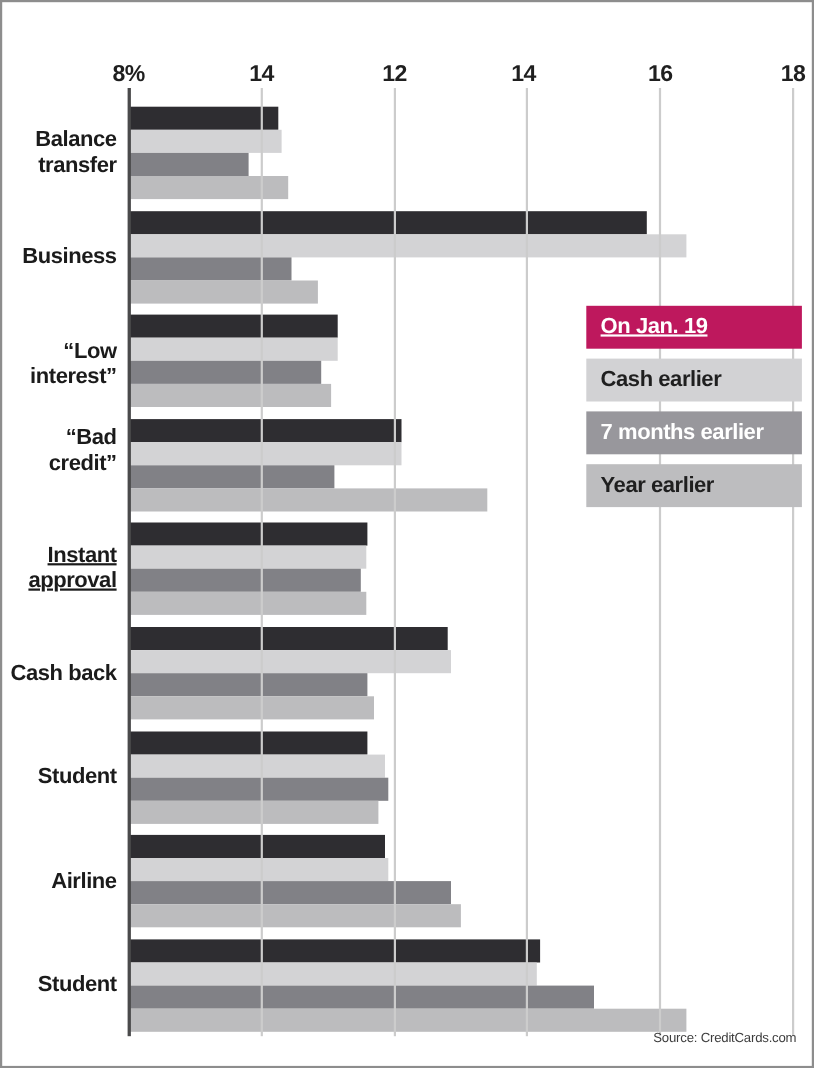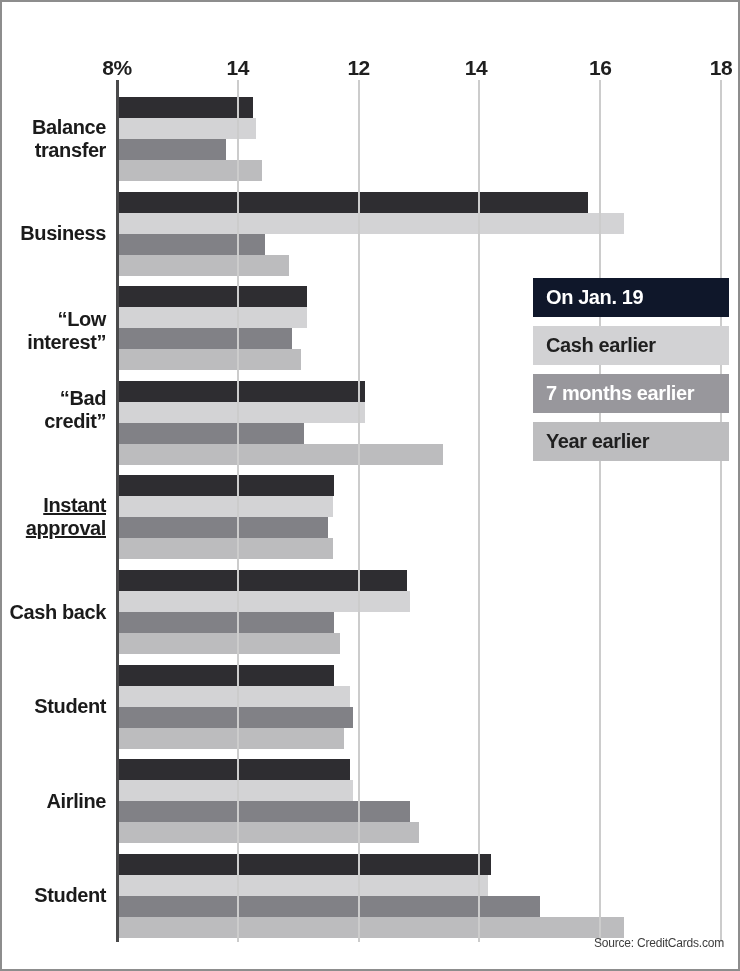--- a/index.html
+++ b/index.html
@@ -92,21 +92,21 @@
     <div class="gridline" style="left: 355.6px; top: 78px; height: 862px;"></div>
     <div class="tick-label" style="left: 326.6px;">12</div>
     <div class="gridline" style="left: 476.4px; top: 78px; height: 862px;"></div>
     <div class="tick-label" style="left: 444px;">14</div>
     <div class="gridline" style="left: 597.2px; top: 78px; height: 862px;"></div>
     <div class="tick-label" style="left: 568.2px;">16</div>
     <div class="gridline" style="left: 718px; top: 78px; height: 862px;"></div>
     <div class="tick-label" style="left: 689px;">18</div>
     <div class="y-axis" style="left: 114px; top: 78px; height: 862px;"></div>
     <div class="legend">
-      <div class="legend-item" style="background: #0f172a; color: rgb(255, 255, 255);">
+      <div class="legend-item" style="background: #be185d; color: rgb(255, 255, 255); text-decoration: underline;">
         <span>On Jan. 19</span>
       </div>
       <div class="legend-item" style="background: rgb(210, 210, 212); color: rgb(31, 31, 31);">
         <span>Cash earlier</span>
       </div>
       <div class="legend-item" style="background: rgb(152, 151, 156); color: rgb(255, 255, 255);">
         <span>7 months earlier</span>
       </div>
       <div class="legend-item" style="background: rgb(189, 189, 191); color: rgb(31, 31, 31);">
         <span>Year earlier</span>

